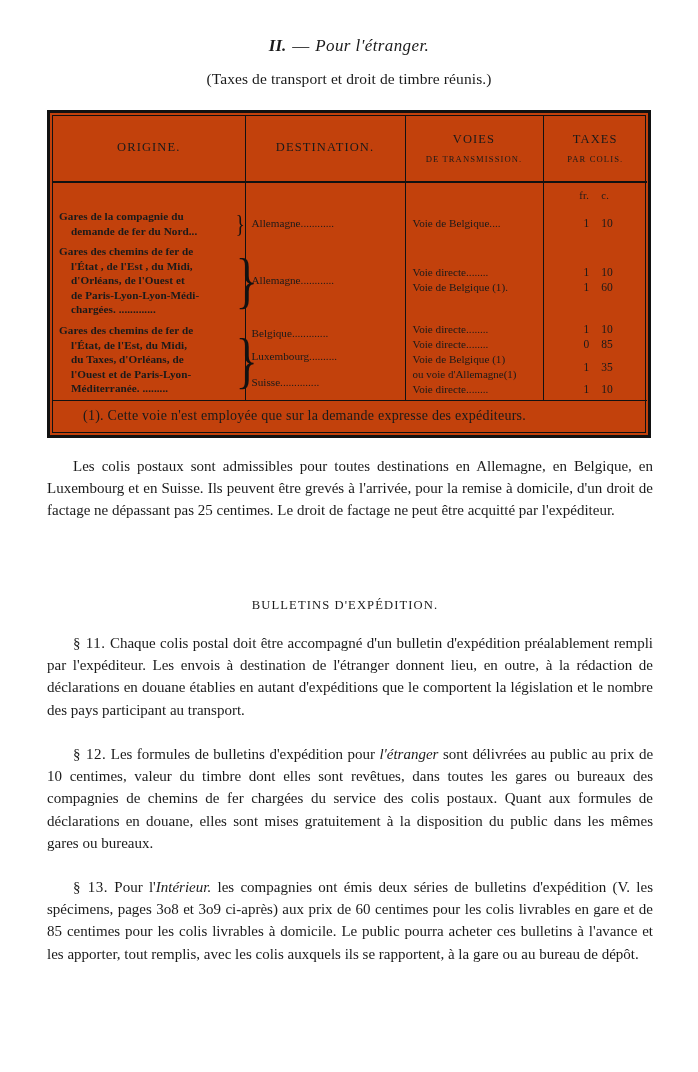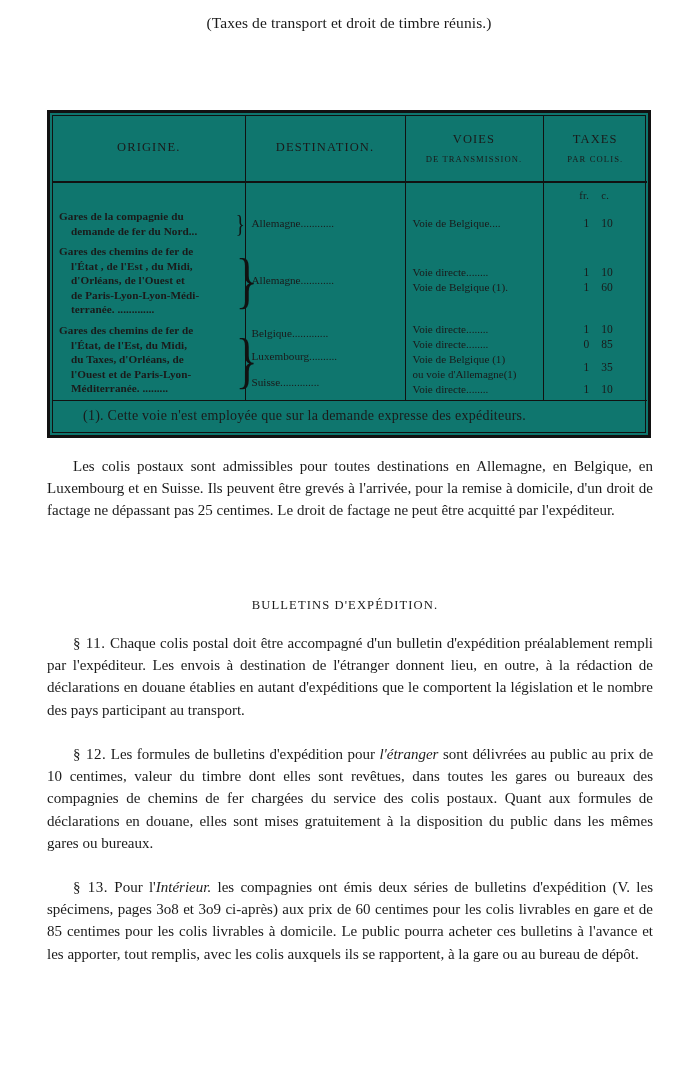--- a/index.html
+++ b/index.html
@@ -50,21 +50,21 @@
   }
 
   
   .table-frame {
     position: absolute;
     left: 47px;
     top: 110px;
     width: 604px;
     border: 3px solid #111;
     padding: 2px;
-    background: #0f766e;
+    background: #c2410c;
     box-sizing: border-box;
   }
   .table-inner {
     border: 1px solid #111;
     box-sizing: border-box;
   }
   table.tariff {
     width: 100%;
     border-collapse: collapse;
     table-layout: fixed;
@@ -213,20 +213,23 @@
     font-size: 12.6px;
     letter-spacing: 1.1px;
   }
   .para-num { letter-spacing: .5px; }
 </style>
 </head>
 <body>
 
 <div class="page">
 
+  <div class="sec-title">
+    <span class="numeral">II.</span><span class="dash">—</span><span>Pour l'étranger.</span>
+  </div>
   <div class="sub-title">(Taxes de transport et droit de timbre réunis.)</div>
 
   <div class="table-frame">
     <div class="table-inner">
       <table class="tariff">
         <colgroup>
           <col class="c-origine">
             <col class="c-destination">
             <col class="c-voies">
             <col class="c-taxes">
@@ -293,21 +296,21 @@
         </tr>
 
         <tr>
           <td class="cell">
             <div class="origin-wrap">
               <div class="origin-text">
                 <span class="l">Gares des chemins de fer de</span>
                 <span class="l ind">l'État , de l'Est , du Midi,</span>
                 <span class="l ind">d'Orléans,  de  l'Ouest  et</span>
                 <span class="l ind">de Paris-Lyon-Lyon-Médi-</span>
-                <span class="l ind">terranée. .............</span>
+                <span class="l ind">chargées. .............</span>
               </div>
               <div class="brace"><span style="font-size:62px;">}</span></div>
             </div>
           </td>
           <td class="cell">
             <div class="dest-group">
               <span class="ln">Allemagne............</span>
             </div>
           </td>
           <td class="cell">

